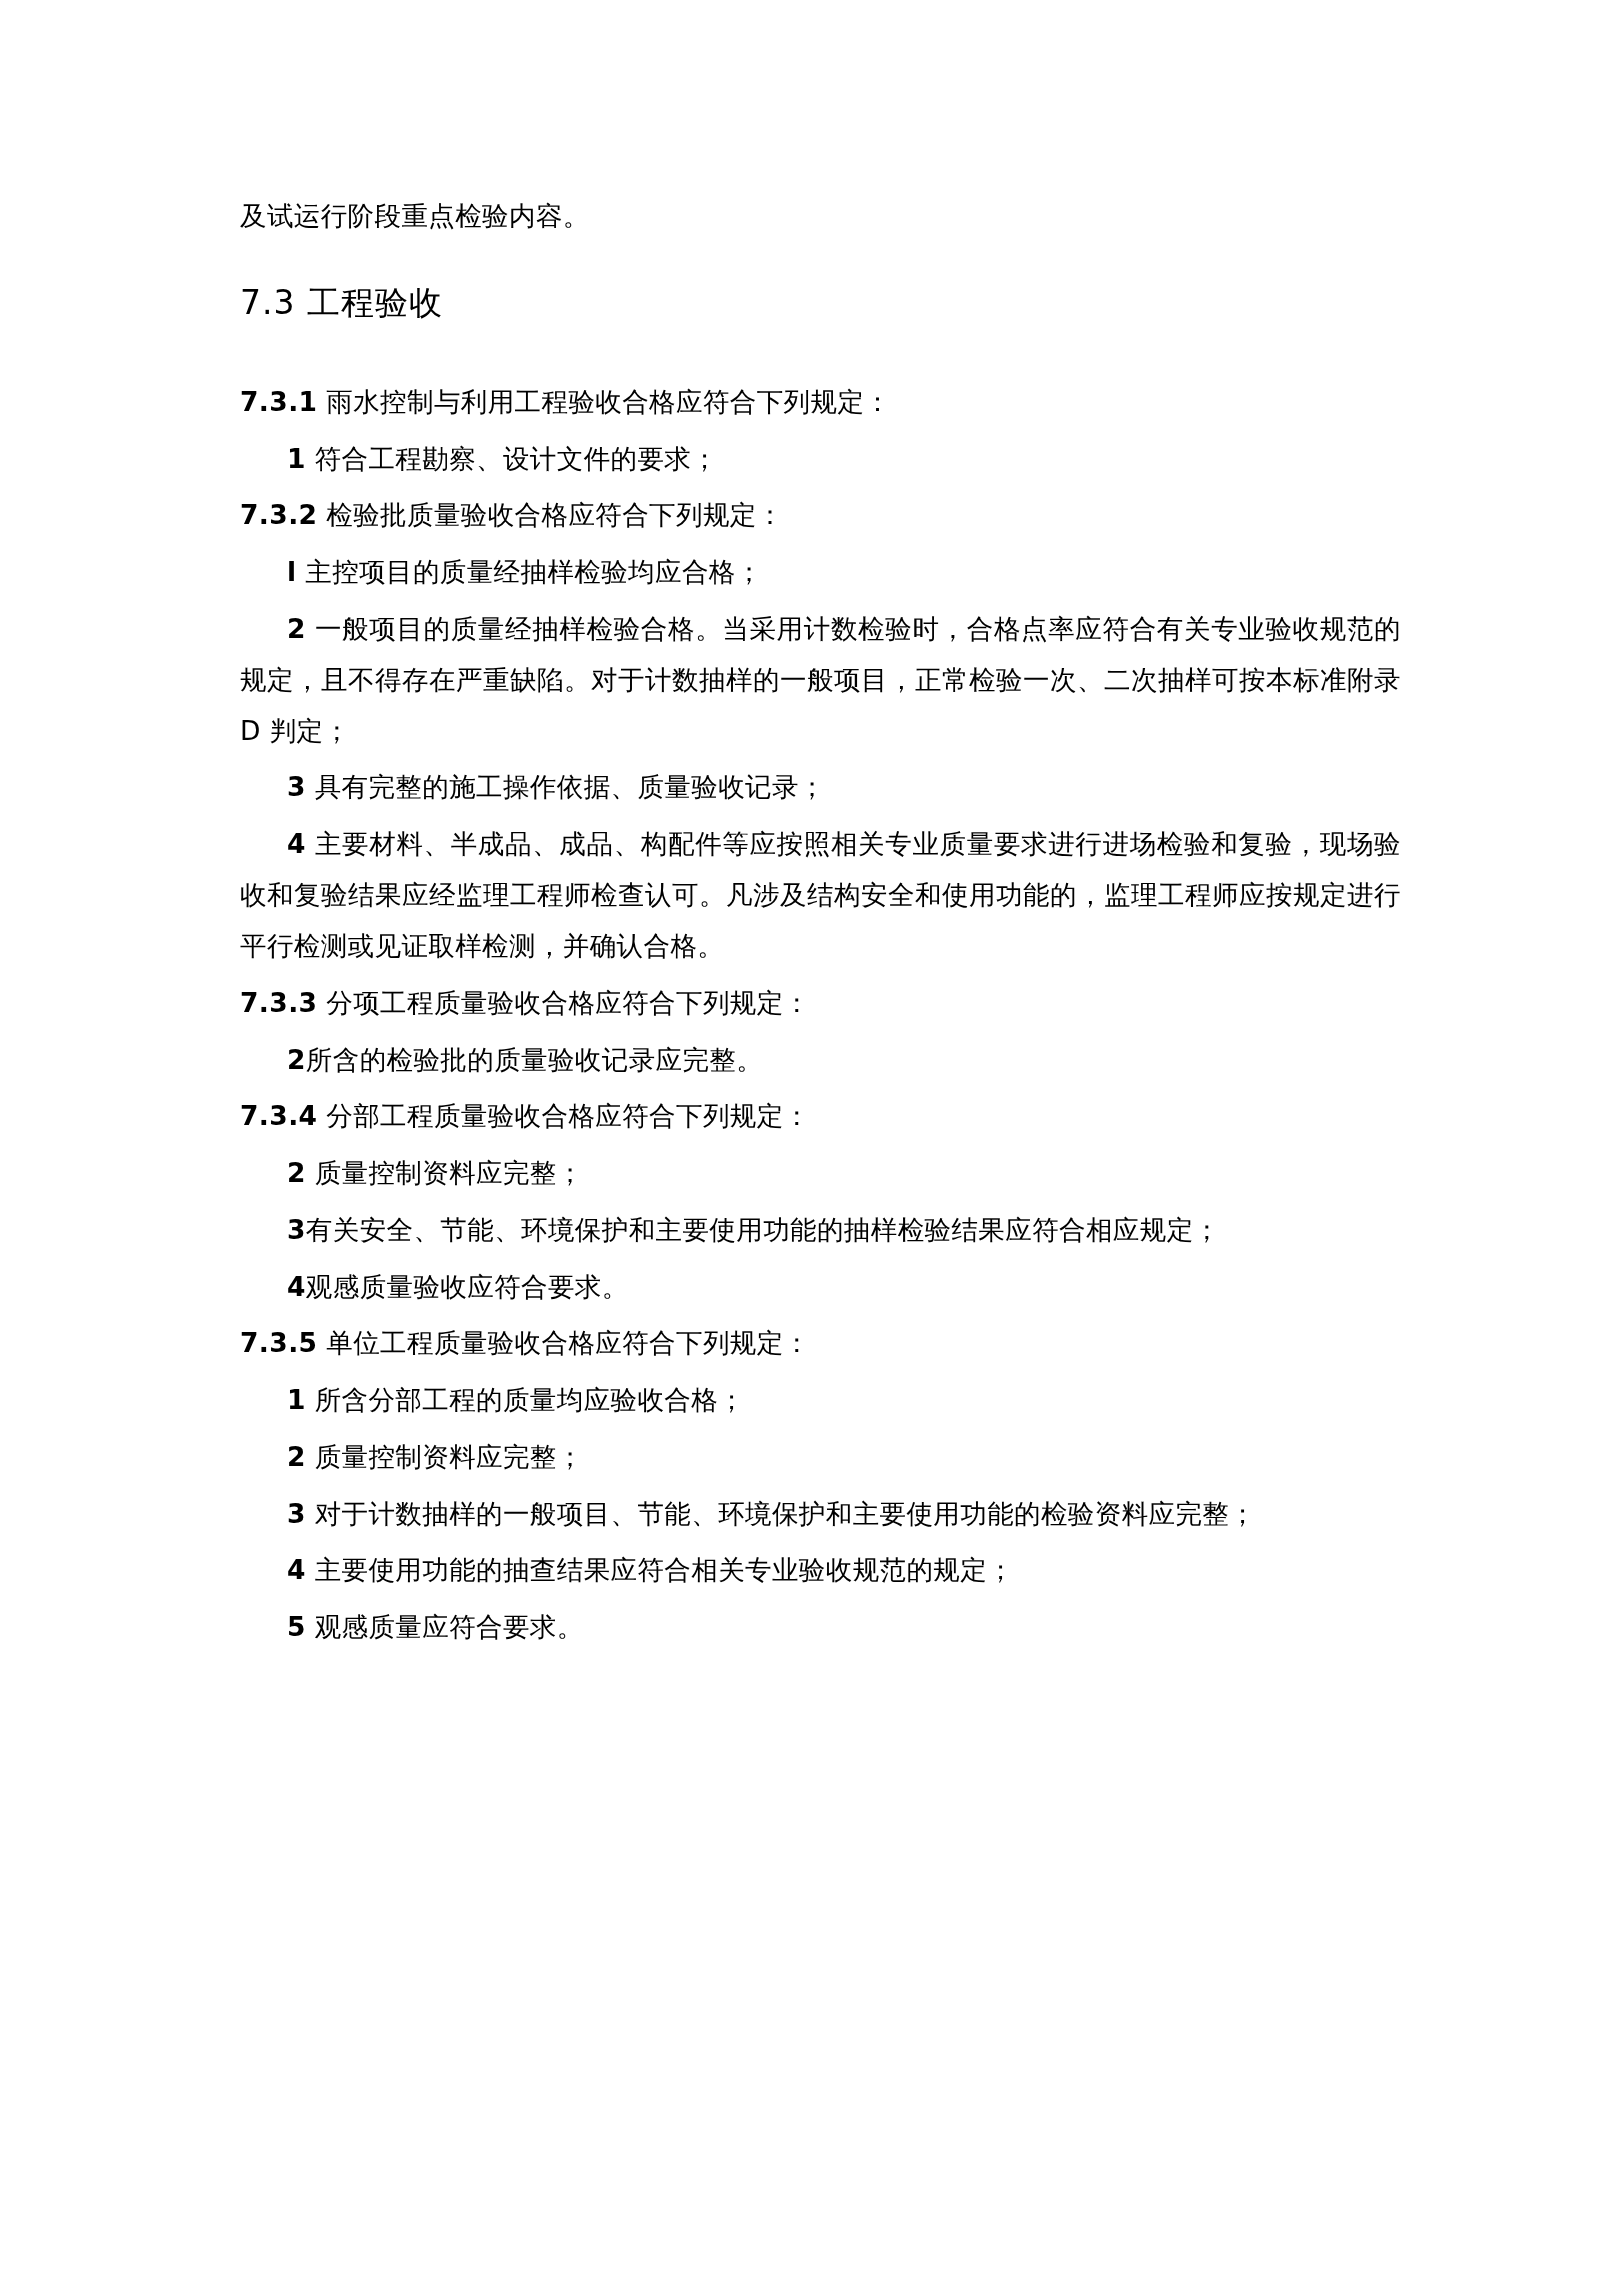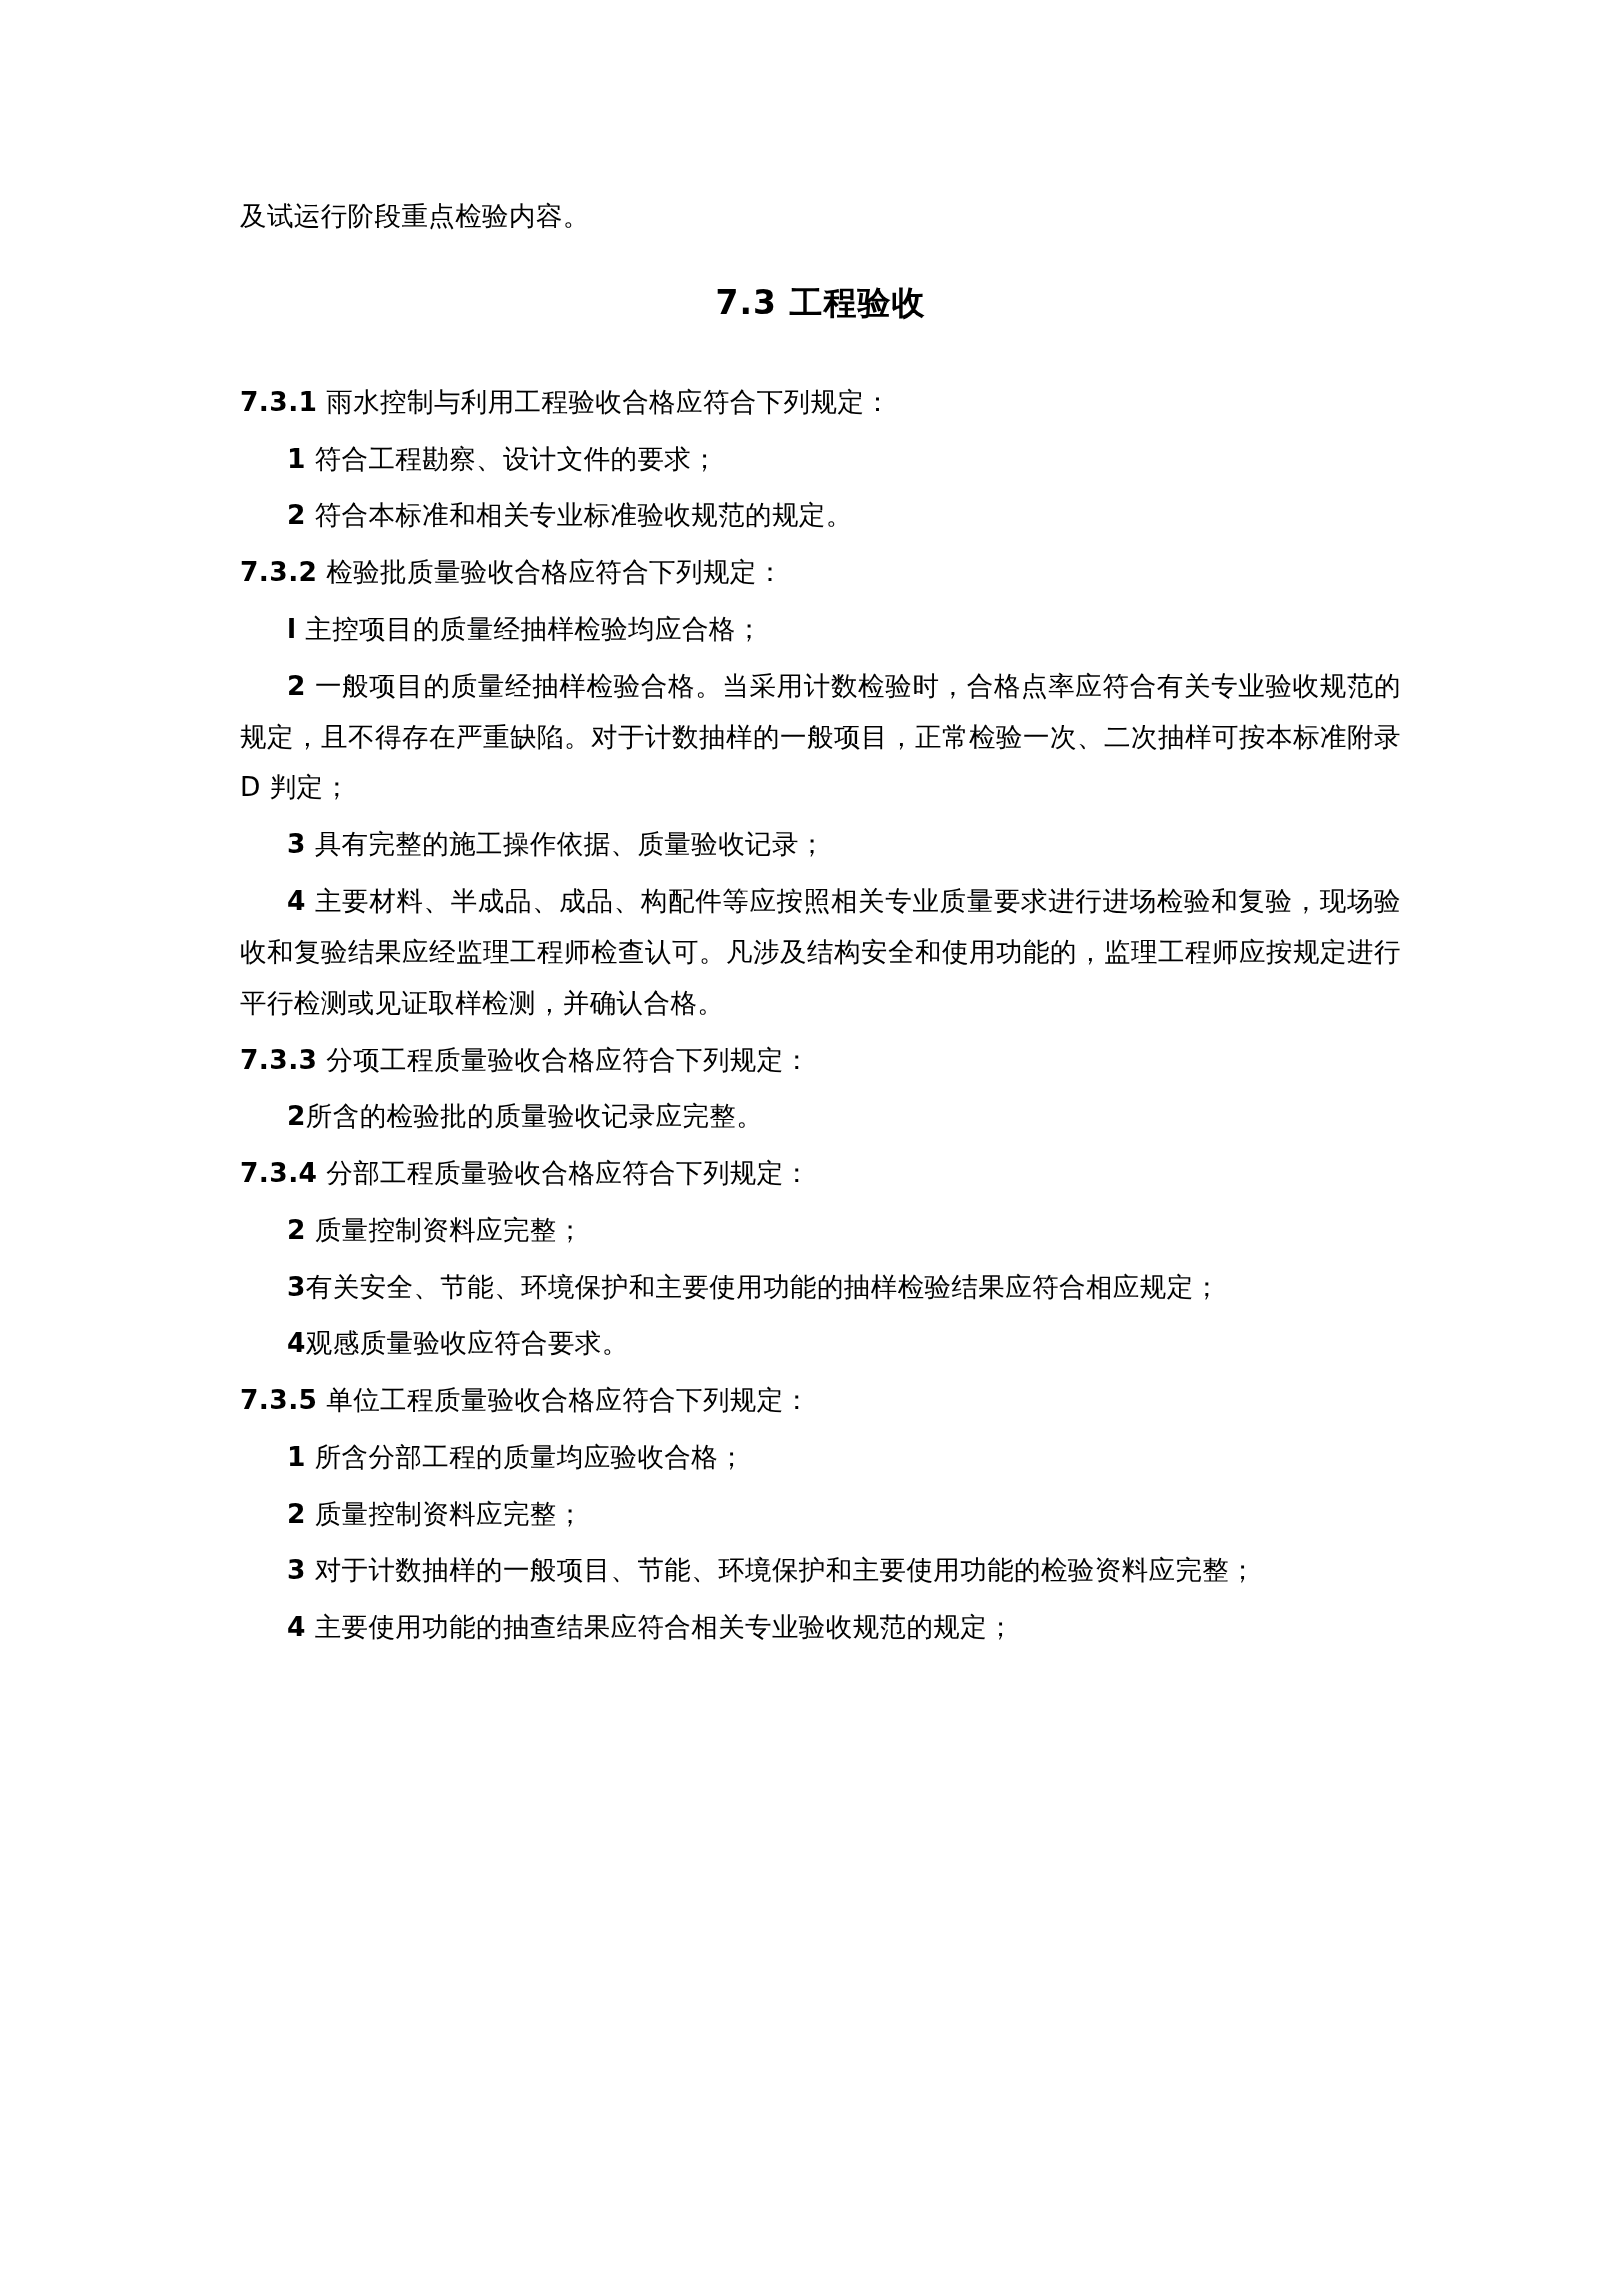--- a/index.html
+++ b/index.html
@@ -27,23 +27,23 @@
     font-size: 26.5px;
     line-height: 1.92;
     text-align: justify;
     margin: 0 0 5.9px 0;
     letter-spacing: 0.4px;
   }
   .lead-line {
     margin-bottom: 39px;
   }
   .section-title {
-    text-align: center;
+    text-align: left;
     font-size: 33px;
-    font-weight: bold;
+    font-weight: normal;
     margin: 0 0 51px 0;
     letter-spacing: 1px;
   }
   .clause {
     text-indent: 0;
   }
   .clause .num {
     font-weight: bold;
   }
   .item {
@@ -68,21 +68,20 @@
 
   <div class="content">
 
     <p class="para lead-line">及试运行阶段重点检验内容。</p>
 
     <h2 class="section-title">7.3 工程验收</h2>
 
     <div id="body-blocks">
         <p class="para clause"><span class="num">7.3.1</span><span> 雨水控制与利用工程验收合格应符合下列规定：</span></p>
         <p class="para item"><span class="inum">1</span><span> 符合工程勘察、设计文件的要求；</span></p>
-        <p class="para item"><span class="inum">2</span><span> 符合本标准和相关专业标准验收规范的规定。</span></p>
         <p class="para clause"><span class="num">7.3.2</span><span> 检验批质量验收合格应符合下列规定：</span></p>
         <p class="para item"><span class="inum">l</span><span> 主控项目的质量经抽样检验均应合格；</span></p>
         <p class="para item"><span class="inum">2</span><span> 一般项目的质量经抽样检验合格。当采用计数检验时，合格点率应符合有关专业验收规范的规定，且不得存在严重缺陷。对于计数抽样的一般项目，正常检验一次、二次抽样可按本标准附录 D 判定；</span></p>
         <p class="para item"><span class="inum">3</span><span> 具有完整的施工操作依据、质量验收记录；</span></p>
         <p class="para item"><span class="inum">4</span><span> 主要材料、半成品、成品、构配件等应按照相关专业质量要求进行进场检验和复验，现场验收和复验结果应经监理工程师检查认可。凡涉及结构安全和使用功能的，监理工程师应按规定进行平行检测或见证取样检测，并确认合格。</span></p>
         <p class="para clause"><span class="num">7.3.3</span><span> 分项工程质量验收合格应符合下列规定：</span></p>
         <p class="para item"><span class="inum">2</span><span>所含的检验批的质量验收记录应完整。</span></p>
         <p class="para clause"><span class="num">7.3.4</span><span> 分部工程质量验收合格应符合下列规定：</span></p>
         <p class="para item"><span class="inum">2</span><span> 质量控制资料应完整；</span></p>
         <p class="para item"><span class="inum">3</span><span>有关安全、节能、环境保护和主要使用功能的抽样检验结果应符合相应规定；</span></p>

